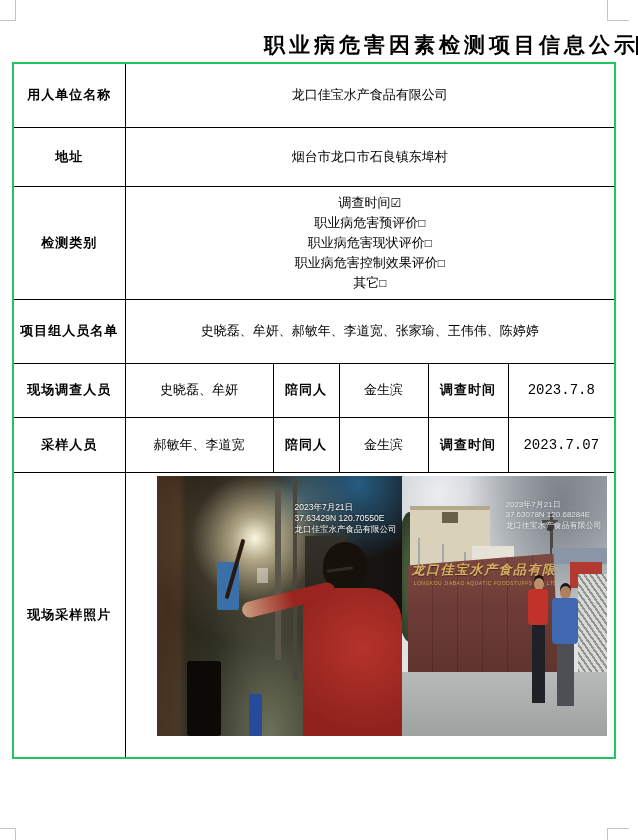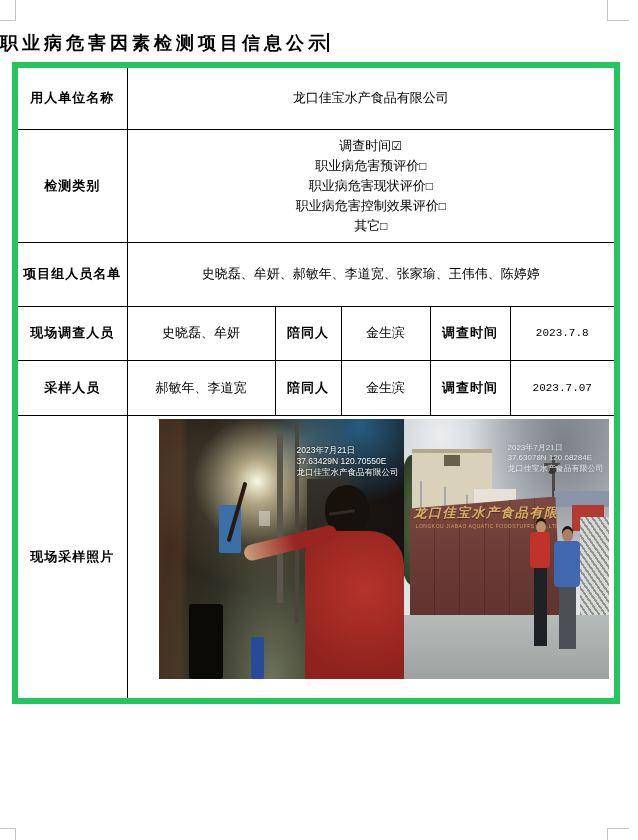--- a/index.html
+++ b/index.html
@@ -6,33 +6,33 @@
   .page{position:relative;width:638px;height:840px;background:#ffffff;overflow:hidden;
         font-family:"Liberation Sans","DejaVu Sans",sans-serif;color:#000;}
 
   
   .mark{position:absolute;}
   .mark.tl{left:0;top:0;width:15px;height:20px;border-right:1px solid #c4c4c4;border-bottom:1px solid #c4c4c4;}
   .mark.tr{left:607px;top:0;width:21px;height:20px;border-left:1px solid #c4c4c4;border-bottom:1px solid #c4c4c4;}
   .mark.bl{left:0;top:828px;width:15px;height:12px;border-right:1px solid #c4c4c4;border-top:1px solid #c4c4c4;}
   .mark.br{left:607px;top:828px;width:21px;height:12px;border-left:1px solid #c4c4c4;border-top:1px solid #c4c4c4;}
 
-  .doc-title{position:absolute;top:31px;left:0;width:100%;text-align:left;
-             font-size:18px;font-weight:bold;letter-spacing:4px;white-space:nowrap;}
+  .doc-title{position:absolute;top:31px;left:0;width:100%;text-align:right;
+             font-size:21px;font-weight:bold;letter-spacing:4px;white-space:nowrap;}
   .caret{display:inline-block;width:2px;height:19px;background:#000;vertical-align:-3px;margin-left:-3px;}
 
   table.main{position:absolute;left:12px;top:62px;width:602px;border-collapse:collapse;
-             table-layout:fixed;border:6px solid #22c55e;font-size:13px;}
+             table-layout:fixed;border:2px solid #22c55e;font-size:13px;}
   table.main td{border:1px solid #000;text-align:center;vertical-align:middle;padding:0 4px;overflow:hidden;}
   td.lbl{font-weight:bold;letter-spacing:1px;}
   tr.r1{height:64px}tr.r2{height:59px}tr.r3{height:61px}tr.r4{height:113px}
   tr.r5{height:64px}tr.r6{height:54px}tr.r7{height:55px}tr.r8{height:286px}
   .cat-line{line-height:19px;}
   .box{font-size:12px;}
-  .date{font-family:"Liberation Mono","DejaVu Sans Mono",monospace;font-size:11px;letter-spacing:0;}
+  .date{font-family:"Liberation Mono","DejaVu Sans Mono",monospace;font-size:14px;letter-spacing:0;}
 
   
   td.photo-cell{position:relative;padding:0;}
   .photo{position:absolute;top:3px;height:260px;overflow:hidden;}
   .ph-el{position:absolute;}
   #ph-left{left:31px;width:245px;
     background:
       radial-gradient(circle at 40% 24%, rgba(255,252,228,.98) 0%, rgba(250,236,190,.65) 9%, rgba(150,132,98,.22) 26%, rgba(0,0,0,0) 44%),
       radial-gradient(ellipse at 46% 100%, rgba(165,176,138,.6) 0%, rgba(118,128,98,.28) 36%, rgba(0,0,0,0) 64%),
       radial-gradient(circle at 82% 3%, rgba(40,105,150,.85) 0%, rgba(40,105,150,0) 24%),
@@ -75,20 +75,24 @@
         <col style="width:148px">
         <col style="width:66px">
       <col style="width:89px">
         <col style="width:80px">
         <col style="width:107px">
     </colgroup>
     <tbody>
         <tr class="r1">
       <td class="lbl">用人单位名称</td>
       <td colspan="5">龙口佳宝水产食品有限公司</td>
+    </tr>
+    <tr class="r2">
+      <td class="lbl">地址</td>
+      <td colspan="5">烟台市龙口市石良镇东埠村</td>
     </tr>
     <tr class="r4">
       <td class="lbl">检测类别</td>
       <td colspan="5">
         <div class="cat-line"><span>调查时间</span><span class="box">☑</span></div>
         <div class="cat-line"><span>职业病危害预评价</span><span class="box">□</span></div>
         <div class="cat-line"><span>职业病危害现状评价</span><span class="box">□</span></div>
         <div class="cat-line"><span>职业病危害控制效果评价</span><span class="box">□</span></div>
         <div class="cat-line"><span>其它</span><span class="box">□</span></div>
       </td>

